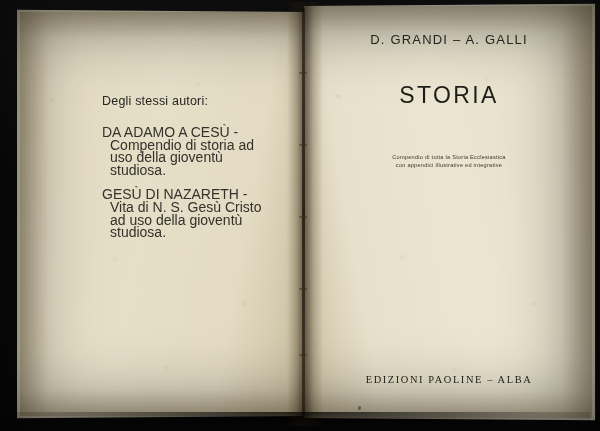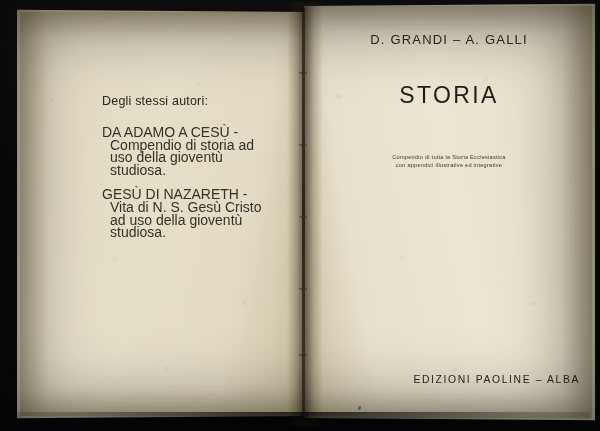--- a/index.html
+++ b/index.html
@@ -197,24 +197,25 @@
     font-size: 5.6px;
     line-height: 7.6px;
     letter-spacing: 0.25px;
     color: #3b392f;
   }
   .publisher {
     position: absolute;
     top: 372px;
     left: 0;
     width: 262px;
-    text-align: right;
+    text-align: center;
     font-size: 10.4px;
     letter-spacing: 1.6px;
     color: #28271f;
+    font-family: Liberation Serif, serif;
   }
 
   
   .fleck {
     position: absolute;
     left: 352px;
     top: 404px;
     width: 3px;
     height: 4px;
     background: rgba(60,46,24,0.5);

